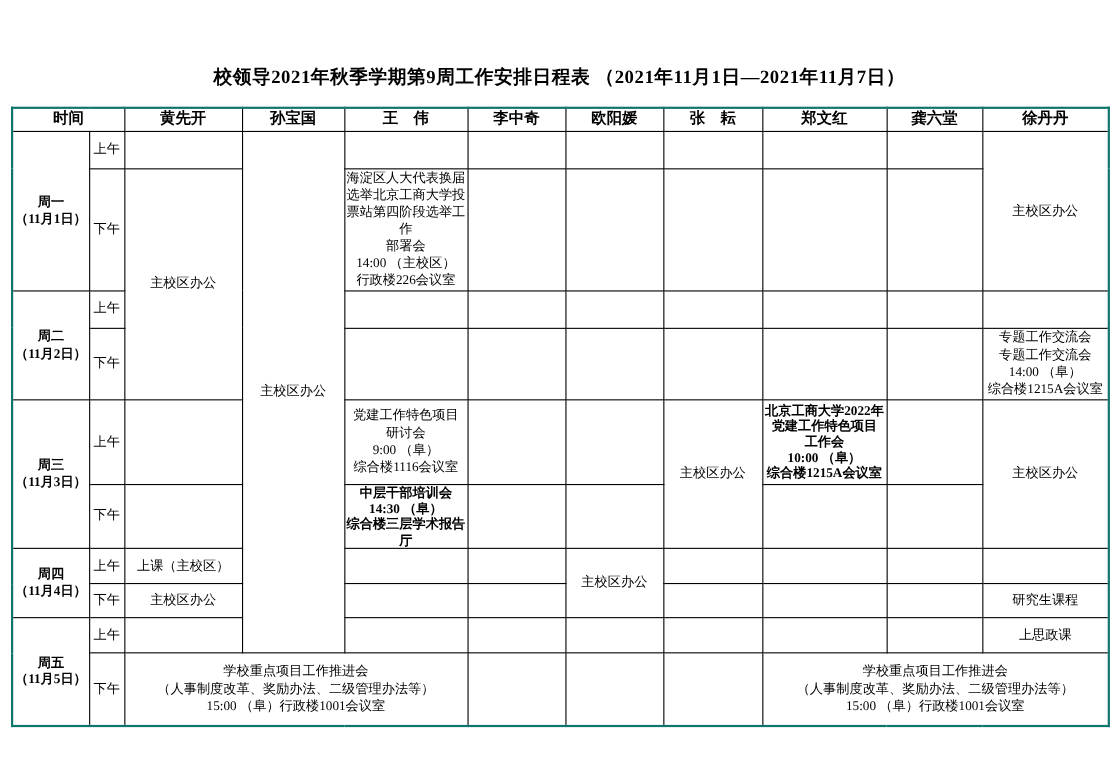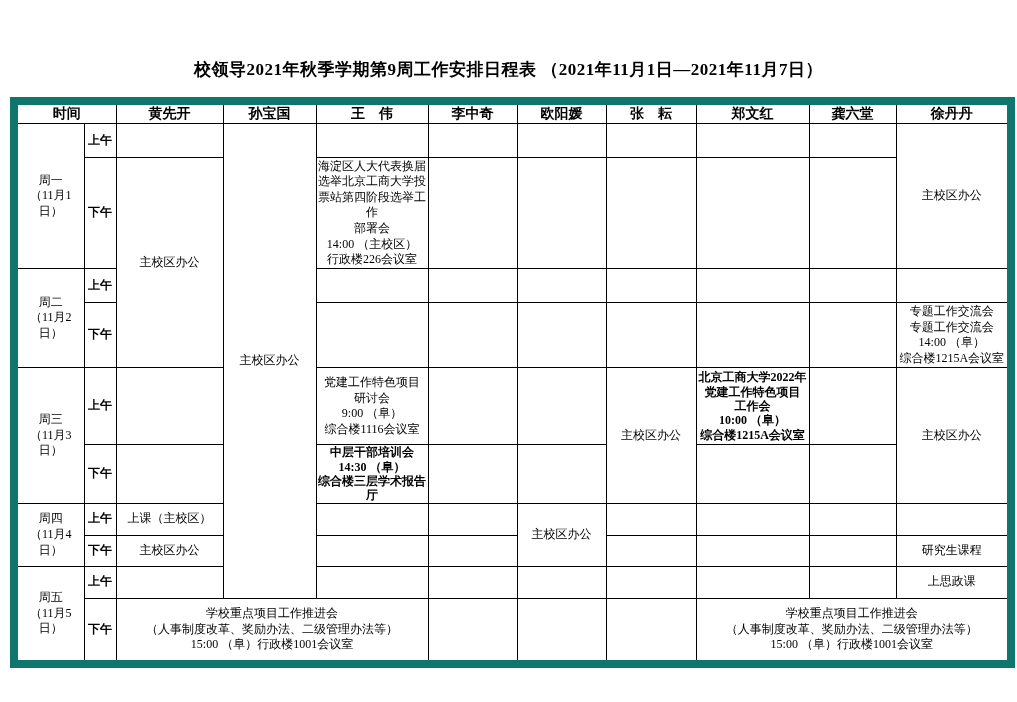--- a/index.html
+++ b/index.html
@@ -10,34 +10,34 @@
     position: relative;
   }
   .page-title {
     position: absolute; top: 58px; left: 0; width: 100%;
     text-align: center; font-size: 17px; font-weight: bold;
     letter-spacing: 0.5px; white-space: nowrap;
   }
   table.schedule {
     position: absolute; left: 10px; top: 97px;
     width: 997px; border-collapse: collapse; table-layout: fixed;
-    border: 8px solid #0f766e;
+    border: 2px solid #0f766e;
   }
   .schedule th, .schedule td {
     border: 1px solid #000;
     padding: 0;
     text-align: center;
     vertical-align: middle;
     font-size: 12px;
     line-height: 1.3;
     word-break: break-all;
   }
   .schedule th { font-size: 14px; font-weight: bold; }
-  .day-cell { font-weight: normal; line-height: 1.45; }
-  .ampm-cell { font-size: 12px; font-weight: bold; }
+  .day-cell { font-weight: bold; line-height: 1.45; }
+  .ampm-cell { font-size: 12px; }
   .ev { line-height: 1.3; }
   .ev.tight { line-height: 1.2; font-weight: bold; }
 </style>
 </head>
 <body>
 
 <div class="page-title">校领导2021年秋季学期第9周工作安排日程表 （2021年11月1日—2021年11月7日）</div>
 
 <table class="schedule">
   <colgroup>

